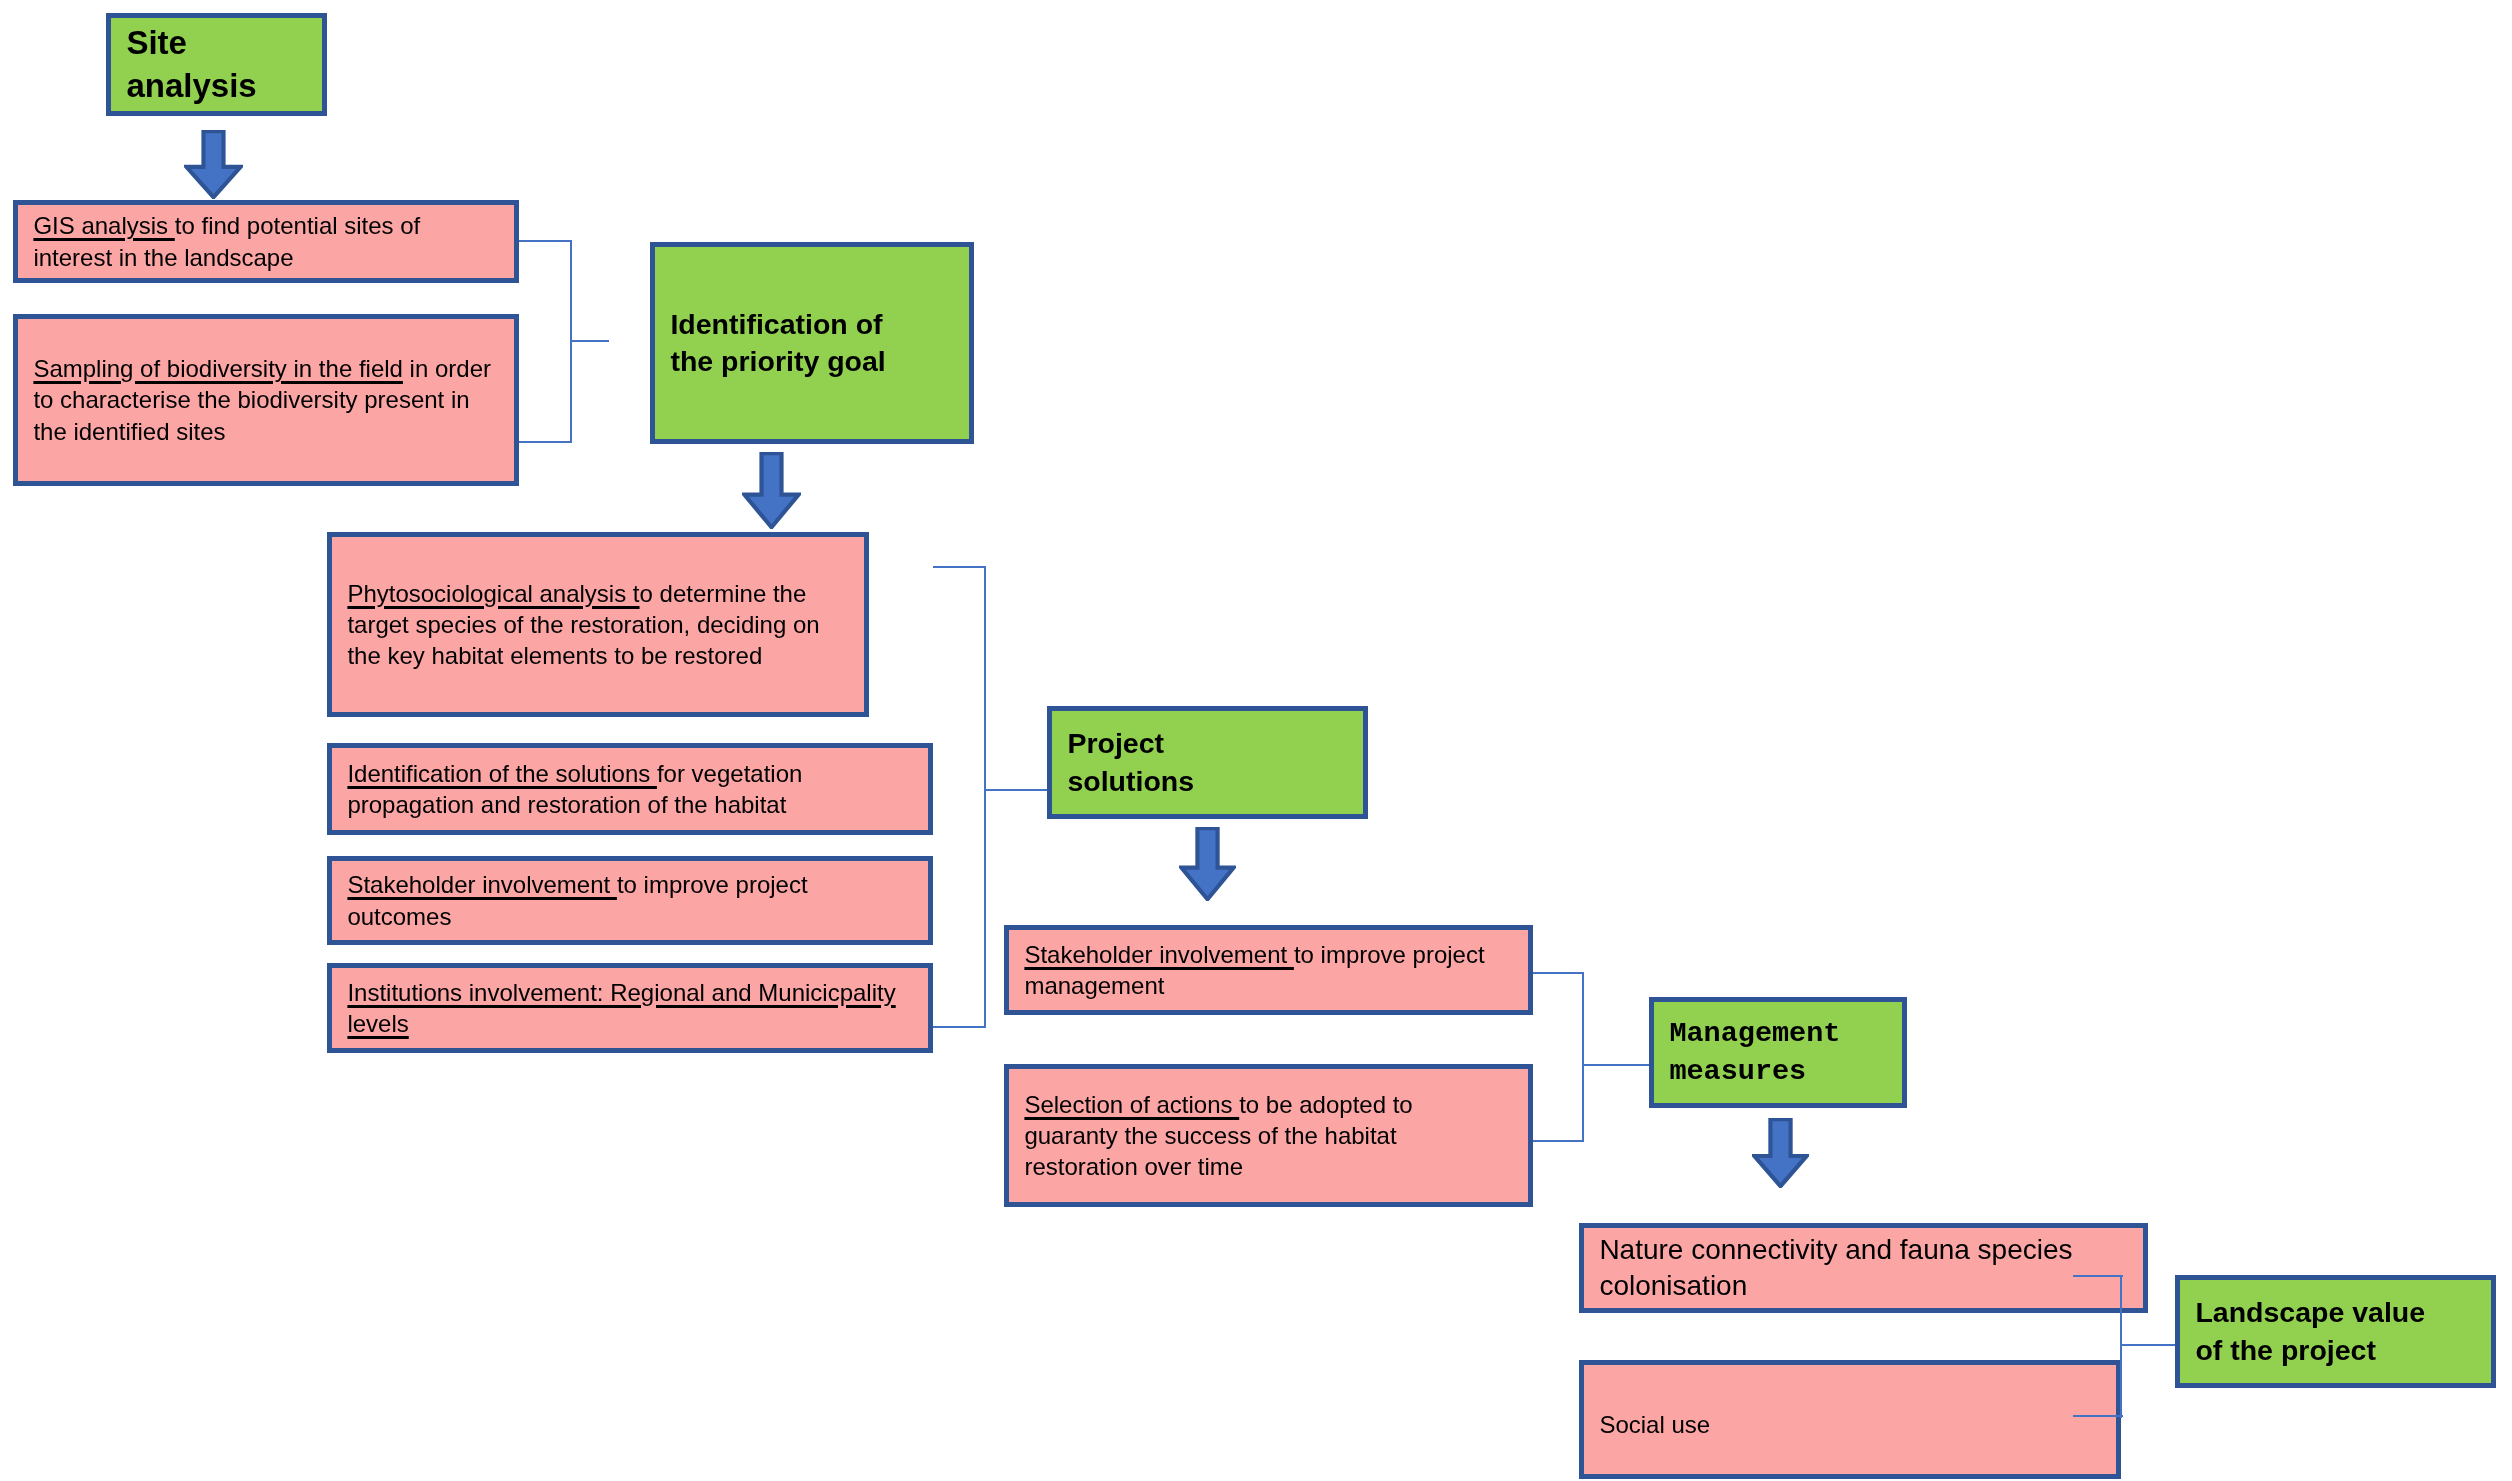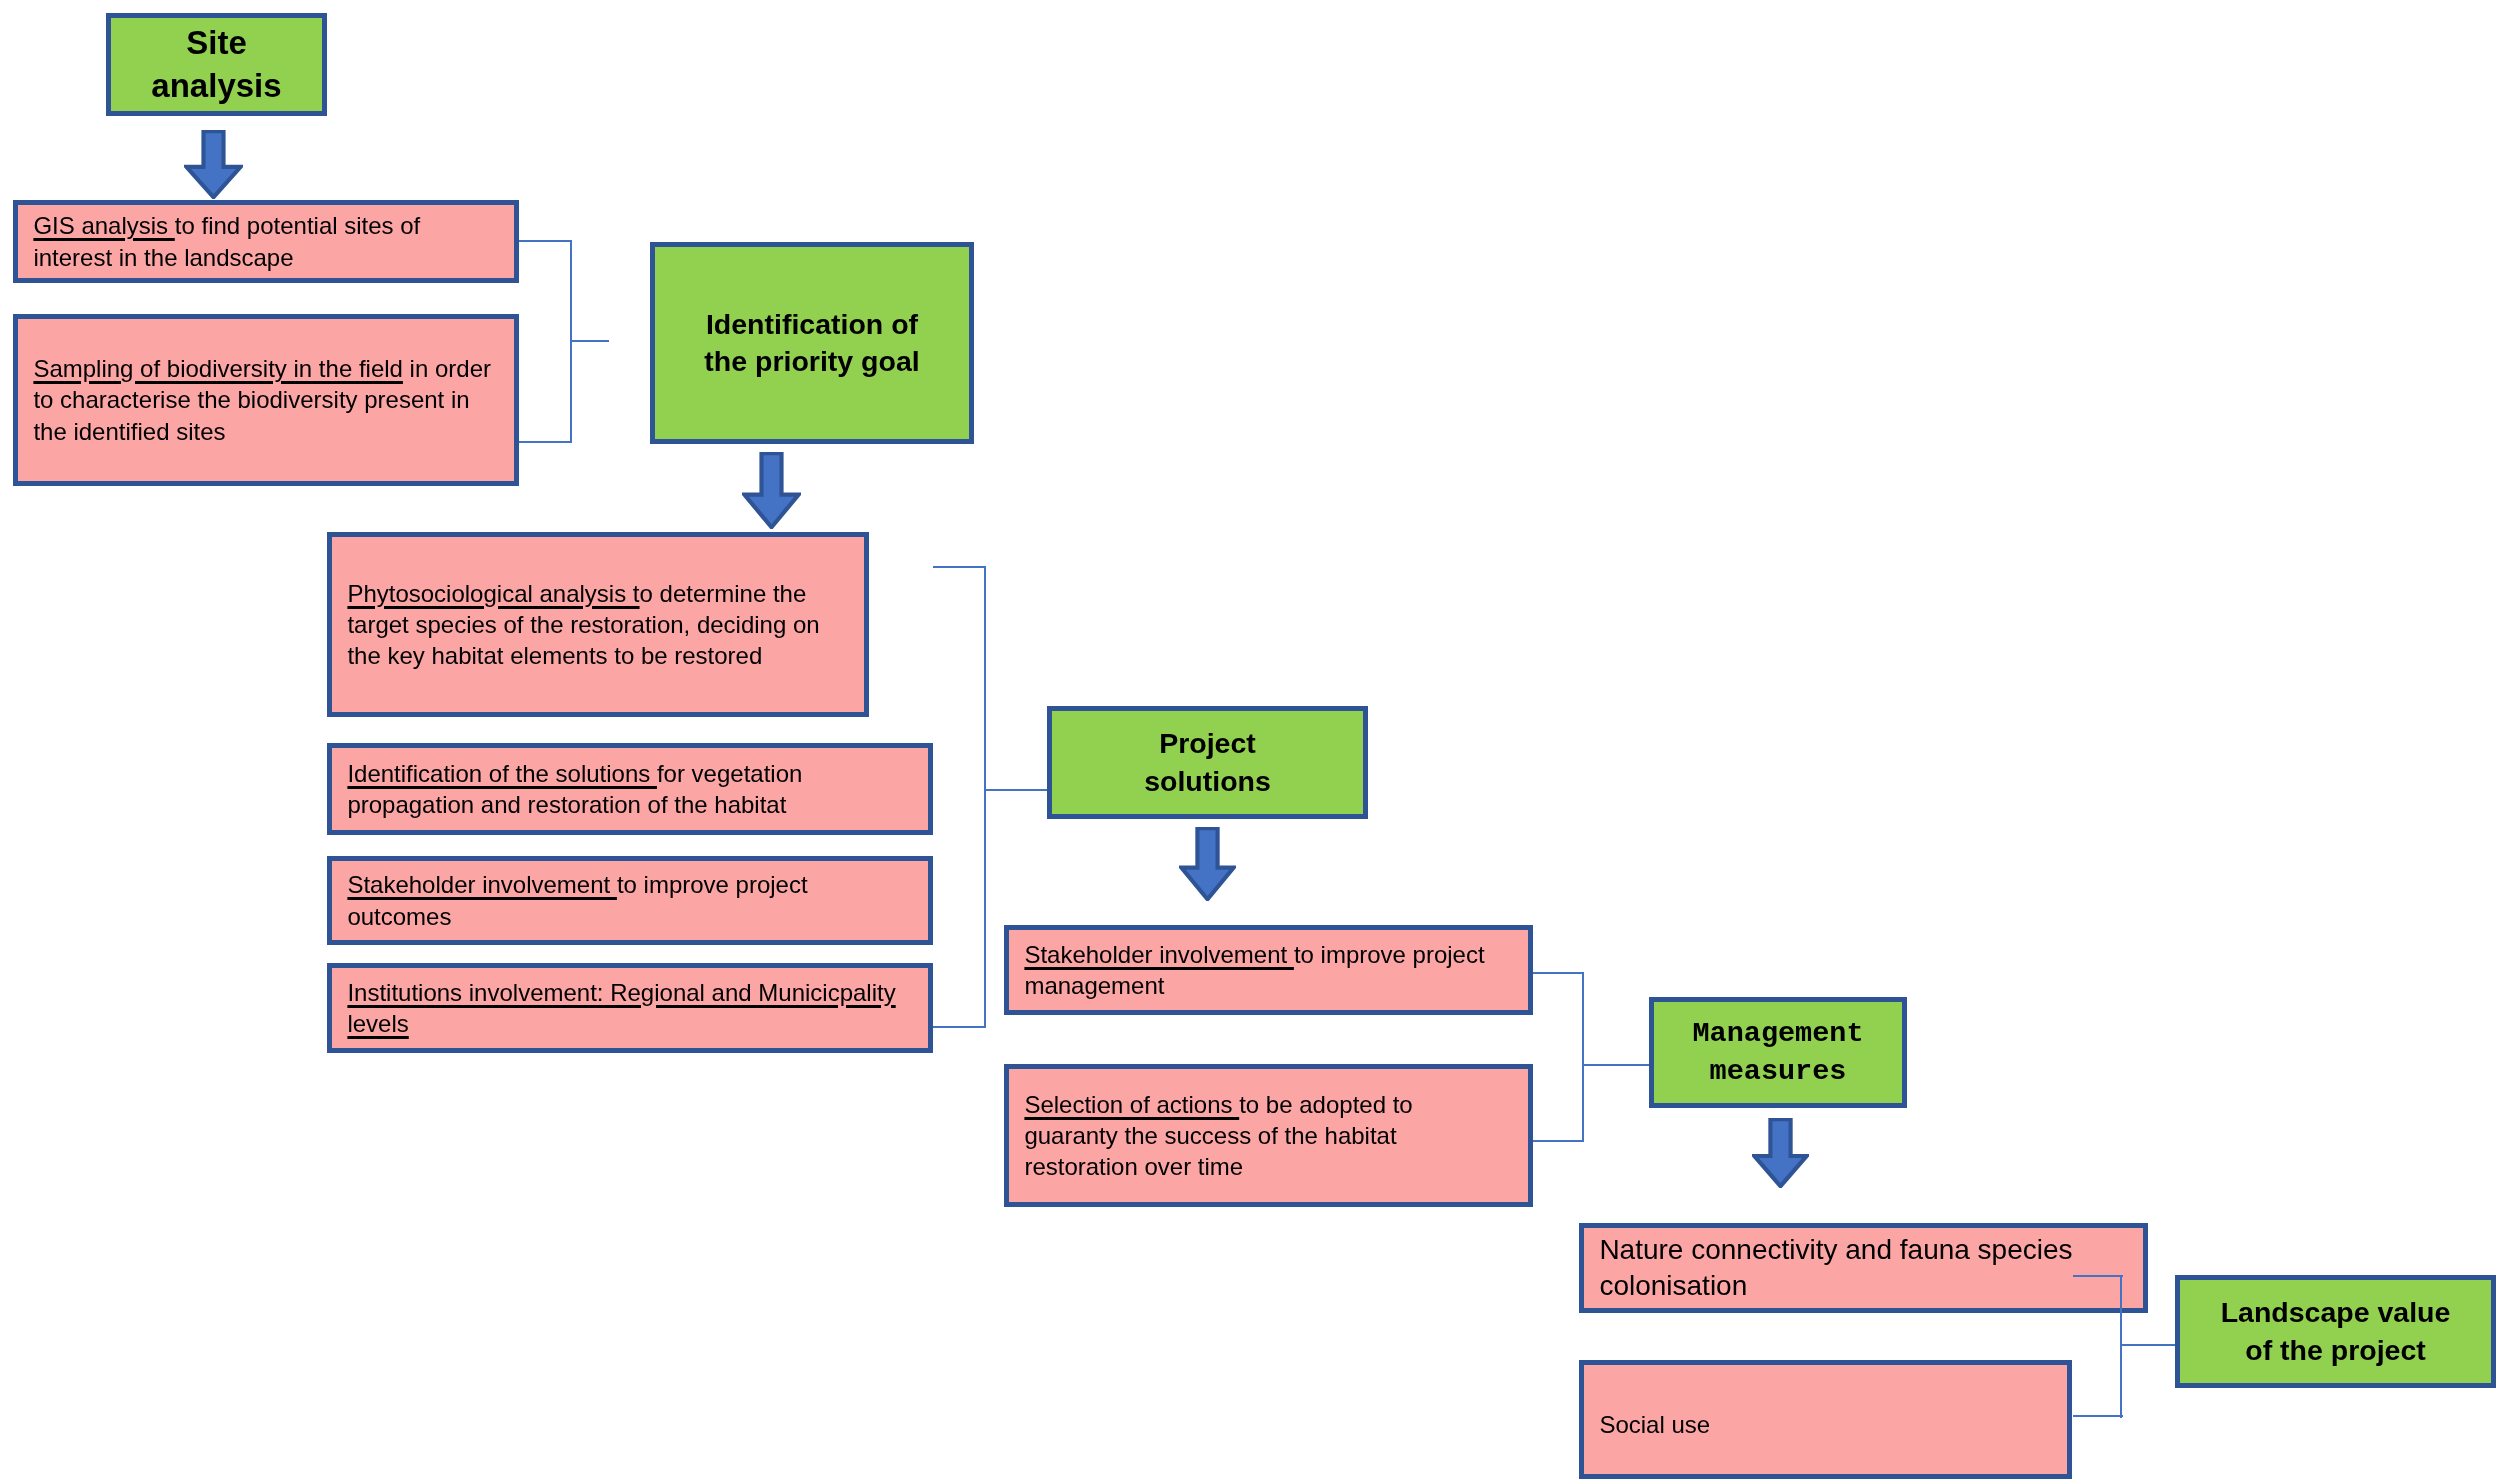--- a/index.html
+++ b/index.html
@@ -20,21 +20,21 @@
     box-sizing:border-box;
     border:5.3px solid #2E5496;
     display:flex;
     align-items:center;
     color:#000000;
     line-height:1.30;
   }
   .node.green{
     background:#92D050;
     justify-content:center;
-    text-align:center;
+    text-align:left;
     font-weight:bold;
   }
   .node.orange{
     background:#fca5a5;
     justify-content:flex-start;
     text-align:left;
   }
   .node .txt{
     display:block;
     width:100%;
@@ -149,21 +149,21 @@
   <div class="arrow" style="left:1752px; top:1118px; width:57px; height:70px;">
     <svg viewBox="0 0 96 118" preserveAspectRatio="none">
       <polygon points="31,2 65,2 65,64 92,64 48,115 4,64 31,64" fill="#4472C4" stroke="#2E5496" stroke-width="7"></polygon>
     </svg>
   </div>
 
   <div class="node orange" style="left:1579px; top:1223px; width:569px; height:90px; font-size:28px;justify-content:center;">
     <span class="txt">Nature connectivity and fauna species colonisation</span>
   </div>
 
-  <div class="node orange" style="left:1579px; top:1360px; width:493px; height:119px; font-size:24px; align-items:flex-start;">
+  <div class="node orange" style="left:1579px; top:1360px; width:542px; height:119px; font-size:24px; align-items:flex-start;">
     <span class="txt" style="padding-top:13px;">
       <span>Social use</span><br><br>
       
     </span>
   </div>
 
   <div class="conn h" style="left:2073px; top:1275px; width:50px;"></div>
   <div class="conn h" style="left:2073px; top:1415px; width:50px;"></div>
   <div class="conn v" style="left:2120px; top:1275px; height:143px;"></div>
   <div class="conn h" style="left:2120px; top:1344px; width:55px;"></div>

